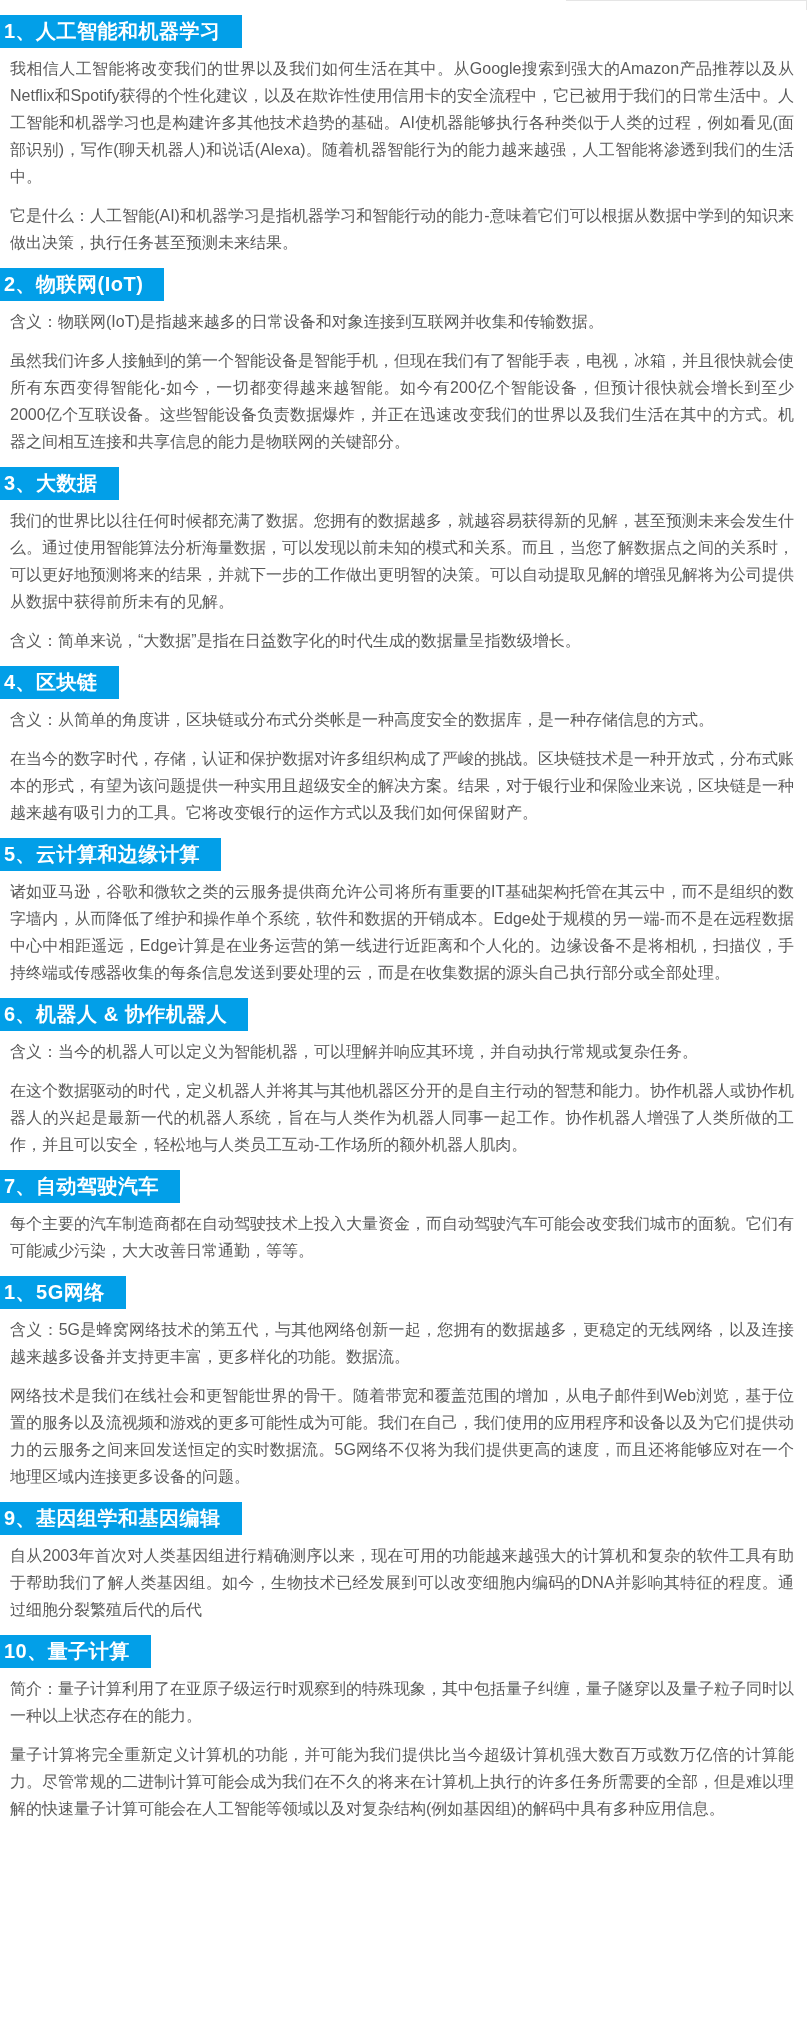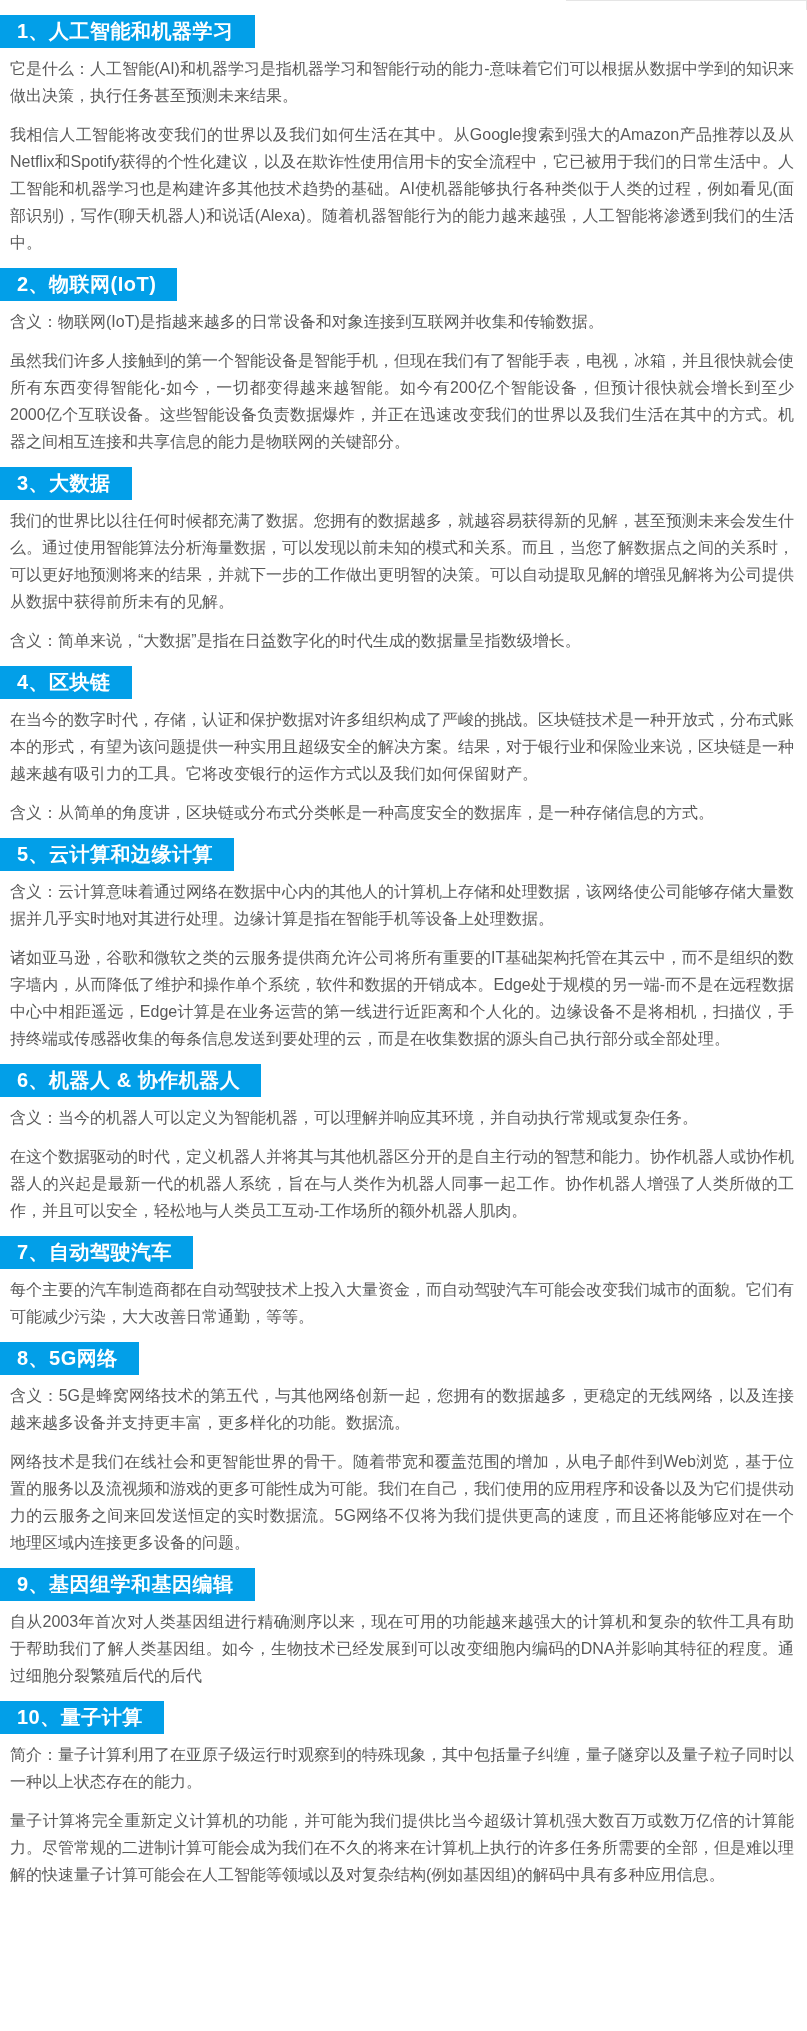--- a/index.html
+++ b/index.html
@@ -18,21 +18,21 @@
   .title-row{margin:12px 0 7px;}
   .sec:first-child .title-row{margin-top:0;}
   .badge{
     display:inline-block;
     margin:0;
     background:var(--accent,#029fe8);
     color:var(--badge-text,#ffffff);
     font-size:20px;
     font-weight:bold;
     line-height:33px;
-    padding:0 21px 0 17px;
+    padding:0 21px 0 4px;
     letter-spacing:0.5px;
   }
   .sec p{
     margin:0 13px 12px 10px;
     font-size:16px;
     line-height:27px;
     color:var(--body-text,#595959);
     text-align:justify;
   }
 </style>
@@ -40,22 +40,22 @@
 <body>
 
 <div class="page">
   <div class="top-line"></div>
   <div class="right-tick"></div>
 
   <section class="sec">
     <div class="title-row">
       <h2 class="badge">1、人工智能和机器学习</h2>
     </div>
+    <p>我相信人工智能将改变我们的世界以及我们如何生活在其中。从Google搜索到强大的Amazon产品推荐以及从Netflix和Spotify获得的个性化建议，以及在欺诈性使用信用卡的安全流程中，它已被用于我们的日常生活中。人工智能和机器学习也是构建许多其他技术趋势的基础。AI使机器能够执行各种类似于人类的过程，例如看见(面部识别)，写作(聊天机器人)和说话(Alexa)。随着机器智能行为的能力越来越强，人工智能将渗透到我们的生活中。</p>
     <p>它是什么：人工智能(AI)和机器学习是指机器学习和智能行动的能力-意味着它们可以根据从数据中学到的知识来做出决策，执行任务甚至预测未来结果。</p>
-    <p>我相信人工智能将改变我们的世界以及我们如何生活在其中。从Google搜索到强大的Amazon产品推荐以及从Netflix和Spotify获得的个性化建议，以及在欺诈性使用信用卡的安全流程中，它已被用于我们的日常生活中。人工智能和机器学习也是构建许多其他技术趋势的基础。AI使机器能够执行各种类似于人类的过程，例如看见(面部识别)，写作(聊天机器人)和说话(Alexa)。随着机器智能行为的能力越来越强，人工智能将渗透到我们的生活中。</p>
   </section>
 
   <section class="sec">
     <div class="title-row">
       <h2 class="badge">2、物联网(IoT)</h2>
     </div>
     <p>含义：物联网(IoT)是指越来越多的日常设备和对象连接到互联网并收集和传输数据。</p>
     <p>虽然我们许多人接触到的第一个智能设备是智能手机，但现在我们有了智能手表，电视，冰箱，并且很快就会使所有东西变得智能化-如今，一切都变得越来越智能。如今有200亿个智能设备，但预计很快就会增长到至少2000亿个互联设备。这些智能设备负责数据爆炸，并正在迅速改变我们的世界以及我们生活在其中的方式。机器之间相互连接和共享信息的能力是物联网的关键部分。</p>
   </section>
 
@@ -64,50 +64,49 @@
       <h2 class="badge">3、大数据</h2>
     </div>
     <p>我们的世界比以往任何时候都充满了数据。您拥有的数据越多，就越容易获得新的见解，甚至预测未来会发生什么。通过使用智能算法分析海量数据，可以发现以前未知的模式和关系。而且，当您了解数据点之间的关系时，可以更好地预测将来的结果，并就下一步的工作做出更明智的决策。可以自动提取见解的增强见解将为公司提供从数据中获得前所未有的见解。</p>
     <p>含义：简单来说，“大数据”是指在日益数字化的时代生成的数据量呈指数级增长。</p>
   </section>
 
   <section class="sec">
     <div class="title-row">
       <h2 class="badge">4、区块链</h2>
     </div>
+    <p>含义：从简单的角度讲，区块链或分布式分类帐是一种高度安全的数据库，是一种存储信息的方式。</p>
     <p>在当今的数字时代，存储，认证和保护数据对许多组织构成了严峻的挑战。区块链技术是一种开放式，分布式账本的形式，有望为该问题提供一种实用且超级安全的解决方案。结果，对于银行业和保险业来说，区块链是一种越来越有吸引力的工具。它将改变银行的运作方式以及我们如何保留财产。</p>
-    <p>含义：从简单的角度讲，区块链或分布式分类帐是一种高度安全的数据库，是一种存储信息的方式。</p>
   </section>
 
   <section class="sec">
     <div class="title-row">
       <h2 class="badge">5、云计算和边缘计算</h2>
     </div>
-    <p>含义：云计算意味着通过网络在数据中心内的其他人的计算机上存储和处理数据，该网络使公司能够存储大量数据并几乎实时地对其进行处理。边缘计算是指在智能手机等设备上处理数据。</p>
     <p>诸如亚马逊，谷歌和微软之类的云服务提供商允许公司将所有重要的IT基础架构托管在其云中，而不是组织的数字墙内，从而降低了维护和操作单个系统，软件和数据的开销成本。Edge处于规模的另一端-而不是在远程数据中心中相距遥远，Edge计算是在业务运营的第一线进行近距离和个人化的。边缘设备不是将相机，扫描仪，手持终端或传感器收集的每条信息发送到要处理的云，而是在收集数据的源头自己执行部分或全部处理。</p>
   </section>
 
   <section class="sec">
     <div class="title-row">
       <h2 class="badge">6、机器人 &amp; 协作机器人</h2>
     </div>
     <p>含义：当今的机器人可以定义为智能机器，可以理解并响应其环境，并自动执行常规或复杂任务。</p>
     <p>在这个数据驱动的时代，定义机器人并将其与其他机器区分开的是自主行动的智慧和能力。协作机器人或协作机器人的兴起是最新一代的机器人系统，旨在与人类作为机器人同事一起工作。协作机器人增强了人类所做的工作，并且可以安全，轻松地与人类员工互动-工作场所的额外机器人肌肉。</p>
   </section>
 
   <section class="sec">
     <div class="title-row">
       <h2 class="badge">7、自动驾驶汽车</h2>
     </div>
     <p>每个主要的汽车制造商都在自动驾驶技术上投入大量资金，而自动驾驶汽车可能会改变我们城市的面貌。它们有可能减少污染，大大改善日常通勤，等等。</p>
   </section>
 
   <section class="sec">
     <div class="title-row">
-      <h2 class="badge">8、5G网络</h2>
+      <h2 class="badge">1、5G网络</h2>
     </div>
     <p>含义：5G是蜂窝网络技术的第五代，与其他网络创新一起，您拥有的数据越多，更稳定的无线网络，以及连接越来越多设备并支持更丰富，更多样化的功能。数据流。</p>
     <p>网络技术是我们在线社会和更智能世界的骨干。随着带宽和覆盖范围的增加，从电子邮件到Web浏览，基于位置的服务以及流视频和游戏的更多可能性成为可能。我们在自己，我们使用的应用程序和设备以及为它们提供动力的云服务之间来回发送恒定的实时数据流。5G网络不仅将为我们提供更高的速度，而且还将能够应对在一个地理区域内连接更多设备的问题。</p>
   </section>
 
   <section class="sec">
     <div class="title-row">
       <h2 class="badge">9、基因组学和基因编辑</h2>
     </div>
     <p>自从2003年首次对人类基因组进行精确测序以来，现在可用的功能越来越强大的计算机和复杂的软件工具有助于帮助我们了解人类基因组。如今，生物技术已经发展到可以改变细胞内编码的DNA并影响其特征的程度。通过细胞分裂繁殖后代的后代</p>

